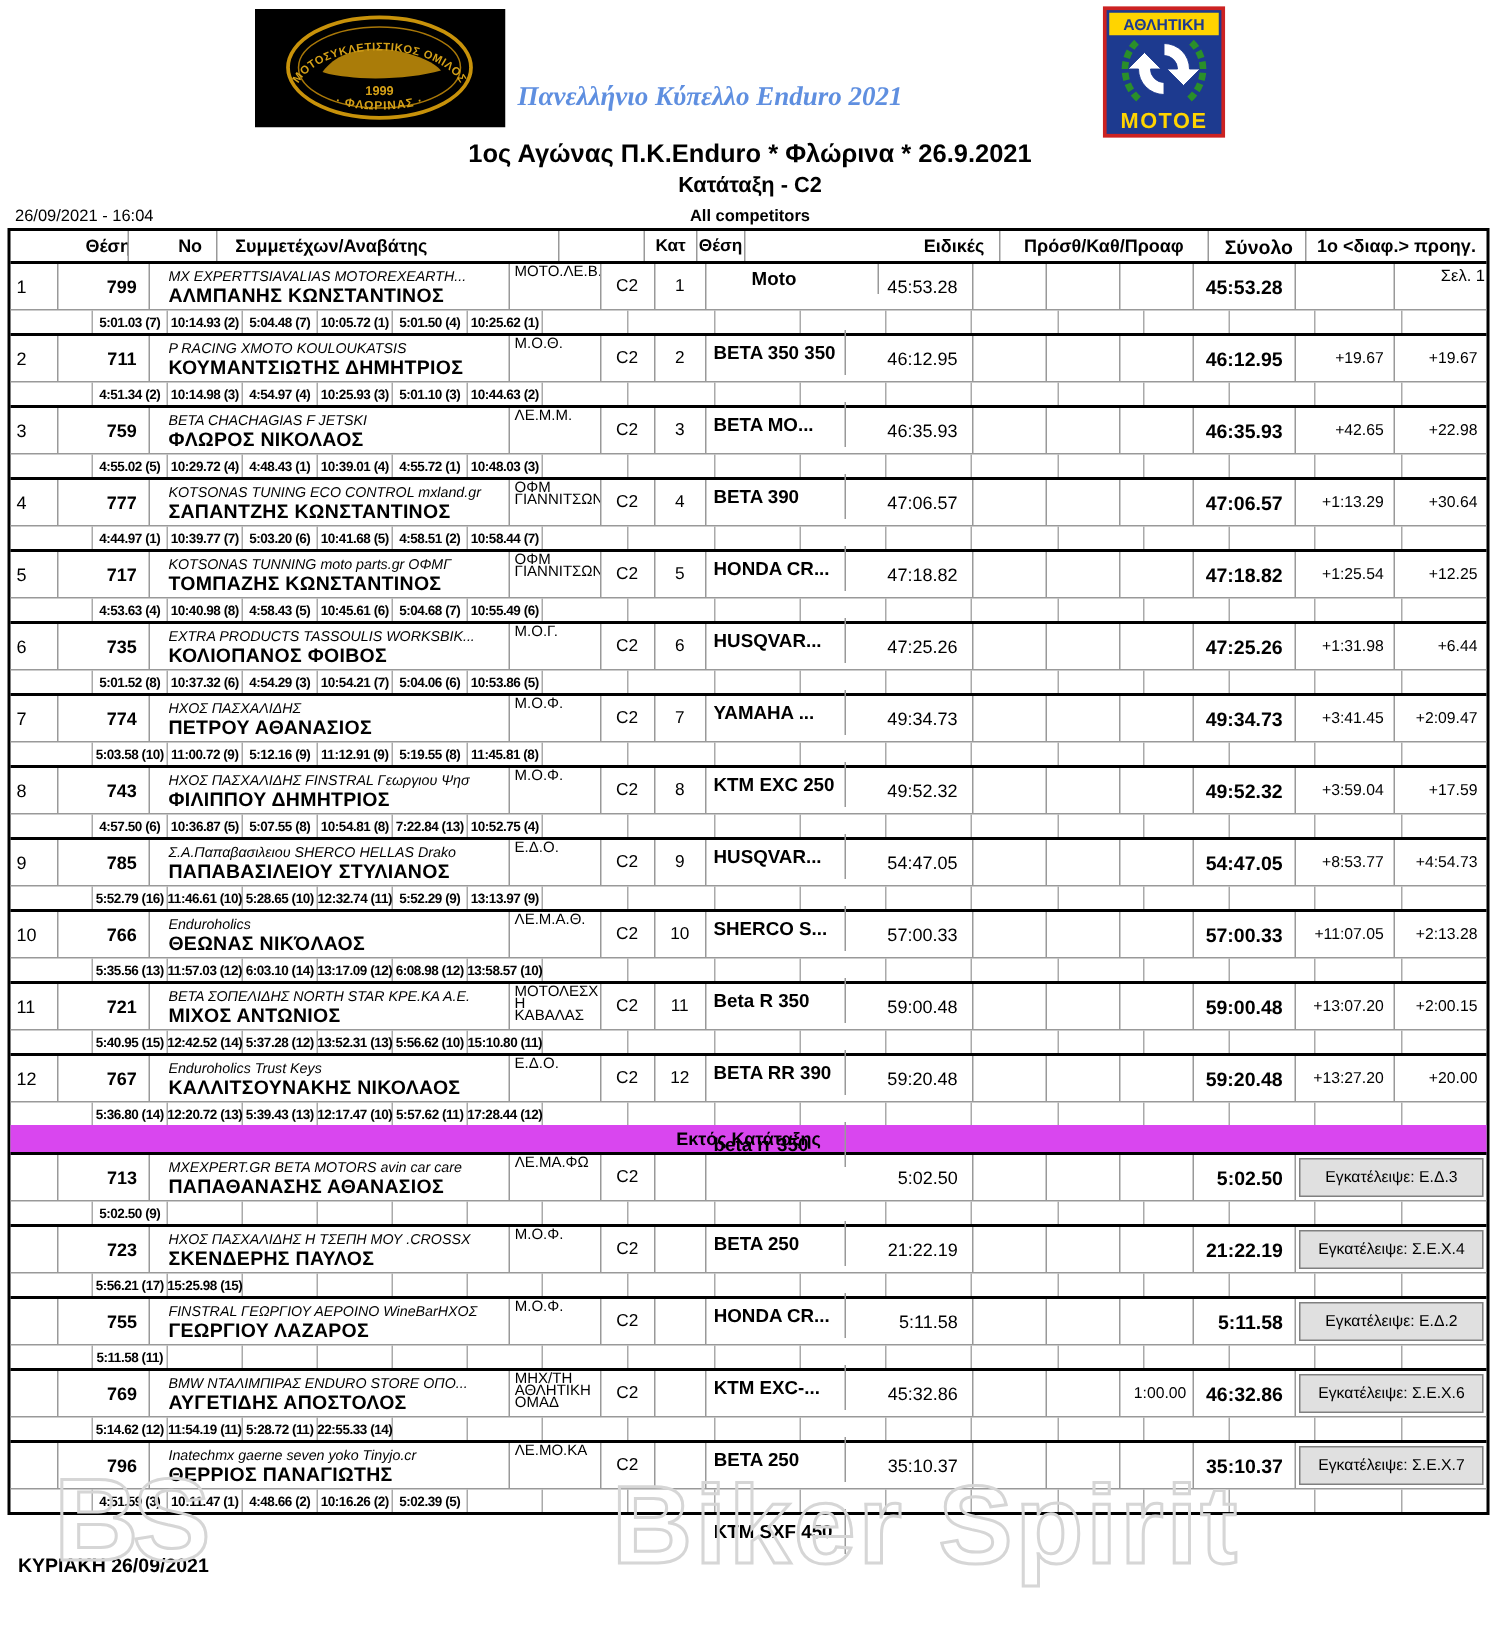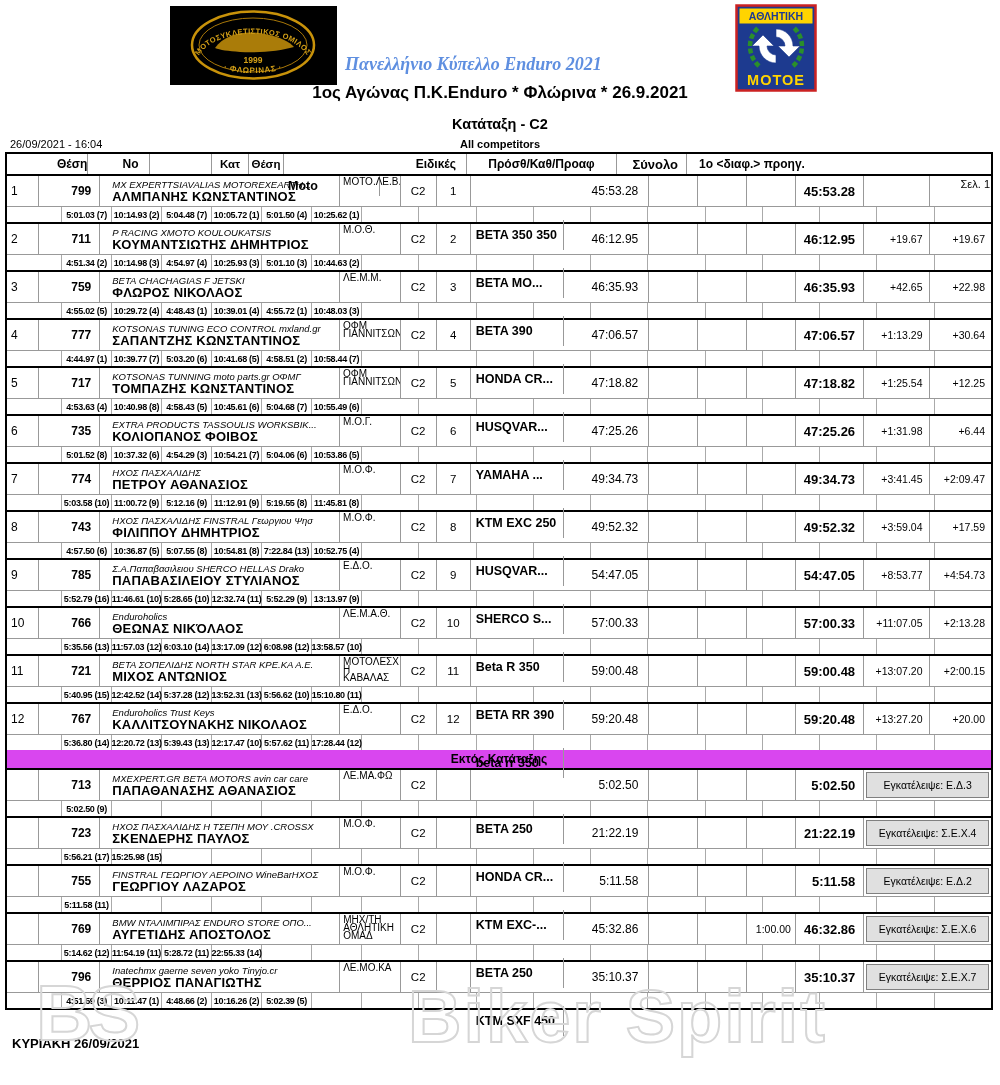--- a/index.html
+++ b/index.html
@@ -6,21 +6,21 @@
   body{width:1000px;height:1085px;position:relative;font-family:"Liberation Sans",sans-serif;color:#000;overflow:hidden;}
   .page{position:absolute;inset:0;}
 
   
   .club-logo{position:absolute;left:170px;top:6px;width:167px;height:79px;}
   .motoe-logo{position:absolute;left:735px;top:4px;width:82px;height:88px;}
   .script-red{position:absolute;left:345px;top:16px;width:385px;text-align:center;
     font-family:"Liberation Serif",serif;font-style:italic;font-weight:bold;font-size:20px;color:#d42a2a;}
   .script-blue{position:absolute;left:345px;top:54px;width:385px;text-align:left;
     font-family:"Liberation Serif",serif;font-style:italic;font-weight:bold;font-size:18px;color:#5f8fe0;}
-  .doc-title{position:absolute;left:0;top:83px;width:100%;text-align:center;font-weight:bold;font-size:17px;}
+  .doc-title{position:absolute;left:0;top:93px;width:100%;text-align:center;font-weight:bold;font-size:17px;}
   .doc-subtitle{position:absolute;left:0;top:116px;width:100%;text-align:center;font-weight:bold;font-size:14.5px;}
   .meta-left{position:absolute;left:10px;top:138px;font-size:11px;}
   .meta-center{position:absolute;left:0;top:138px;width:100%;text-align:center;font-weight:bold;font-size:11px;}
   .meta-right{position:absolute;right:10px;top:138px;font-size:11px;margin-top:40px;}
 
   
   .rtable{position:absolute;left:5px;top:152px;width:988px;border:2px solid #000;background:transparent;box-sizing:border-box;}
   .thead{display:flex;height:20px;border-bottom:2px solid #000;font-weight:bold;font-size:12px;align-items:center;padding-left:48px;}
   .th{box-sizing:border-box;border-right:1px solid #999;height:100%;display:flex;align-items:center;justify-content:center;white-space:nowrap;overflow:hidden;}
   .th:last-child{border-right:none;}
@@ -127,20 +127,21 @@
   <div class="doc-title">1ος Αγώνας Π.Κ.Enduro * Φλώρινα * 26.9.2021</div>
   <div class="doc-subtitle">Κατάταξη - C2</div>
   <div class="meta-left">26/09/2021 - 16:04</div>
   <div class="meta-center">All competitors</div>
   <div class="meta-right">Σελ. 1</div>
 
   <div class="rtable">
     <div class="thead">
       <div class="th c-pos">Θέση</div>
       <div class="th c-no">Νο</div>
+      <div class="th c-part">Συμμετέχων/Αναβάτης</div>
       <div class="th c-club"></div>
       <div class="th c-kat">Κατ</div>
       <div class="th c-pos2">Θέση</div>
       <div class="th c-moto">Moto</div>
       <div class="th c-eid">Ειδικές</div>
       <div class="th c-prohead">Πρόσθ/Καθ/Προαφ</div>
       <div class="th c-syn">Σύνολο</div>
       <div class="th c-diffhead">1ο &lt;διαφ.&gt; προηγ.</div>
     </div>
     <div id="rows-main">

